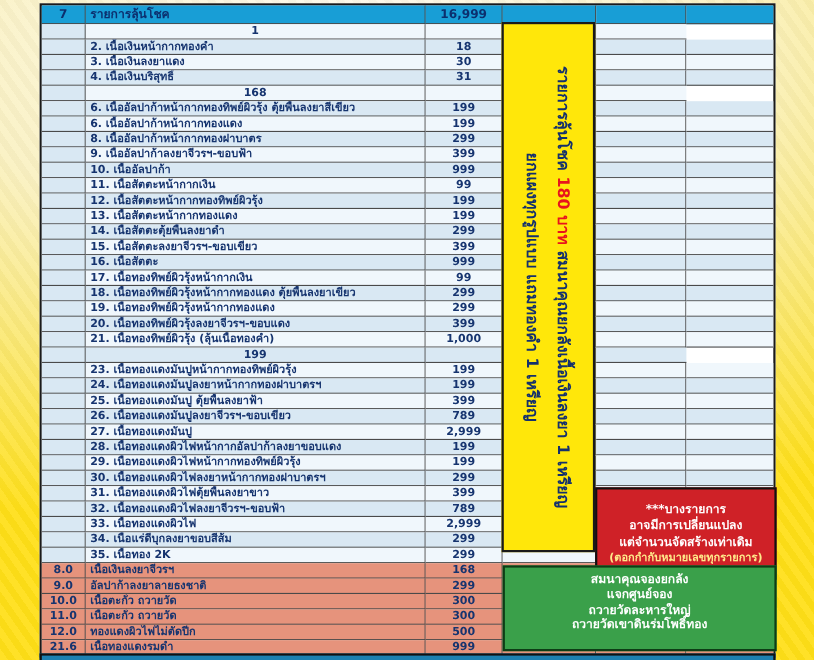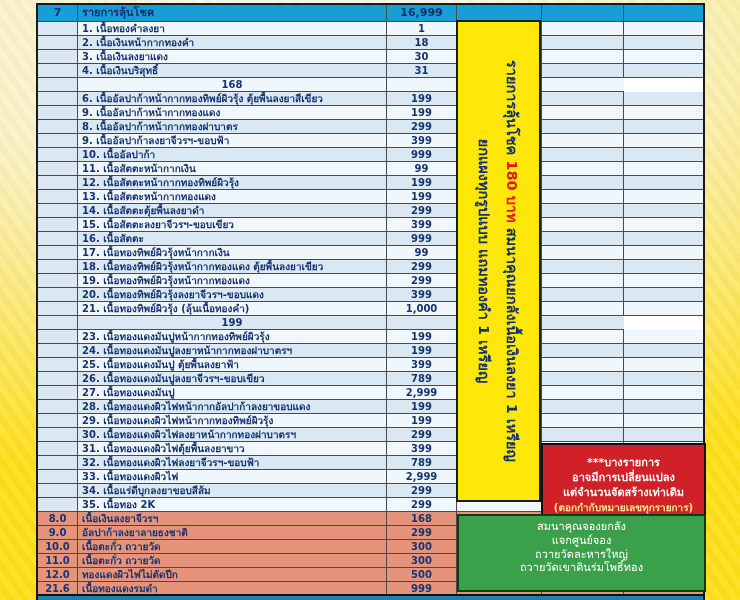--- a/index.html
+++ b/index.html
@@ -30,41 +30,40 @@
       display:flex;flex-direction:column;justify-content:center;gap:5px;text-align:center;}
   .banner-line{font-size:14.5px;font-weight:bold;color:#14306d;white-space:nowrap;}
   .banner-line .hl{color:#e8131d;}
   
   .red-box{position:absolute;left:541px;top:443px;width:165px;height:84px;background:#cf2127;border:2px solid #111;box-sizing:border-box;
       color:#fff;font-weight:bold;font-size:11px;line-height:1.35;text-align:center;
       display:flex;flex-direction:column;justify-content:center;}
   .red-box div:last-child{color:#ffe98a;font-size:10px;}
   
   .green-box{position:absolute;left:457px;top:514px;width:249px;height:78px;background:#3aa04a;border:2px solid #0d3d16;box-sizing:border-box;
-      color:#fff;font-weight:normal;font-size:11px;line-height:1.25;text-align:center;padding-top:4px;}
+      color:#fff;font-weight:bold;font-size:11px;line-height:1.25;text-align:center;padding-top:4px;}
   .green-box div:last-child{margin-top:23px;}
 </style>
 </head>
 <body>
 
 <div class="poster">
 
   <div class="price-table">
     <div class="row hdr">
       <div class="cell c0">7</div>
       <div class="cell c1">รายการลุ้นโชค</div>
       <div class="cell c2">16,999</div>
       <div class="cell c3"></div>
       <div class="cell c4"></div>
       <div class="cell c5"></div>
     </div>
     <div>
         <div class="row item even">
           <div class="cell c0"></div>
-          <div class="cell c1">1. เนื้อทองคำลงยา</div>
           <div class="cell c2">1</div>
           <div class="cell c3"></div>
           <div class="cell c4"></div>
           <div class="cell c5"></div>
         </div>
         <div class="row item odd">
           <div class="cell c0"></div>
           <div class="cell c1">2. เนื้อเงินหน้ากากทองคำ</div>
           <div class="cell c2">18</div>
           <div class="cell c3"></div>
@@ -97,21 +96,21 @@
         <div class="row item odd">
           <div class="cell c0"></div>
           <div class="cell c1">6. เนื้ออัลปาก้าหน้ากากทองทิพย์ผิวรุ้ง ตุ้ยพื้นลงยาสีเขียว</div>
           <div class="cell c2">199</div>
           <div class="cell c3"></div>
           <div class="cell c4"></div>
           <div class="cell c5"></div>
         </div>
         <div class="row item even">
           <div class="cell c0"></div>
-          <div class="cell c1">9. เนื้ออัลปาก้าหน้ากากทองแดง</div>
+          <div class="cell c1">6. เนื้ออัลปาก้าหน้ากากทองแดง</div>
           <div class="cell c2">199</div>
           <div class="cell c3"></div>
           <div class="cell c4"></div>
           <div class="cell c5"></div>
         </div>
         <div class="row item odd">
           <div class="cell c0"></div>
           <div class="cell c1">8. เนื้ออัลปาก้าหน้ากากทองฝาบาตร</div>
           <div class="cell c2">299</div>
           <div class="cell c3"></div>

